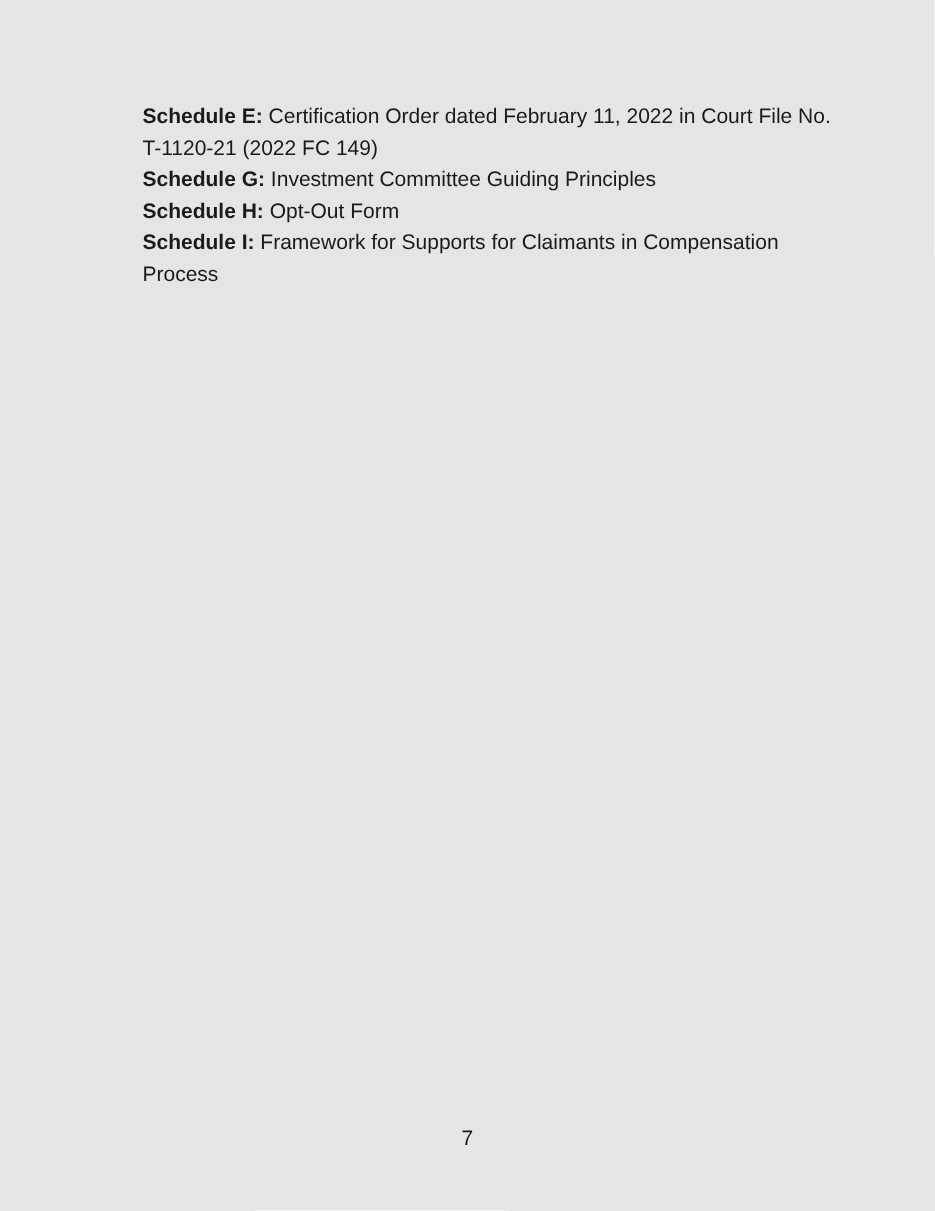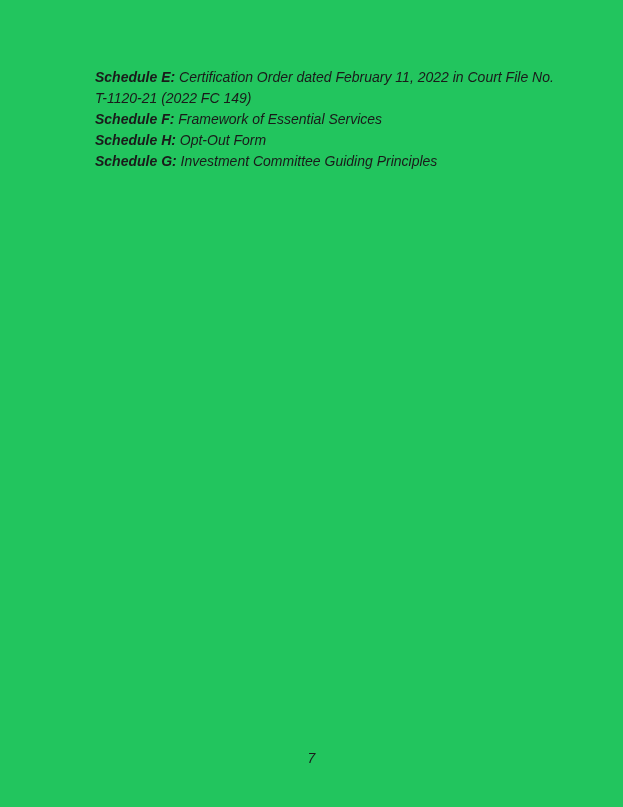--- a/index.html
+++ b/index.html
@@ -4,25 +4,24 @@
 <style>
   html, body {
     margin: 0;
     padding: 0;
     background: #ffffff;
   }
   .page {
     position: relative;
     width: 623px;
     height: 807px;
-    background: #22c55e;
+    background: #e5e5e5;
     overflow: hidden;
     font-family: "Liberation Sans", sans-serif;
     color: #1a1a1a;
-    font-style: italic;
   }
   .content {
     position: absolute;
     left: 95px;
     top: 67px;
     width: 472px;
   }
   .schedule-item {
     margin: 0;
     font-size: 14px;
@@ -46,25 +45,25 @@
 </style>
 </head>
 <body>
 
 <div class="page">
 
   <div class="content">
 
     <p class="schedule-item"><b>Schedule E:</b> <span>Certification Order dated February 11, 2022 in Court File No. T-1120-21 (2022 FC 149)</span></p>
 
-    <p class="schedule-item"><b>Schedule F:</b> <span>Framework of Essential Services</span></p>
+
+    <p class="schedule-item"><b>Schedule G:</b> <span>Investment Committee Guiding Principles</span></p>
 
     <p class="schedule-item"><b>Schedule H:</b> <span>Opt-Out Form</span></p>
 
-    <p class="schedule-item"><b>Schedule G:</b> <span>Investment Committee Guiding Principles</span></p>
-
+    <p class="schedule-item"><b>Schedule I:</b> <span>Framework for Supports for Claimants in Compensation Process</span></p>
 
 
   </div>
 
   <div class="footer">7</div>
 
 </div>
 
 </body></html>

